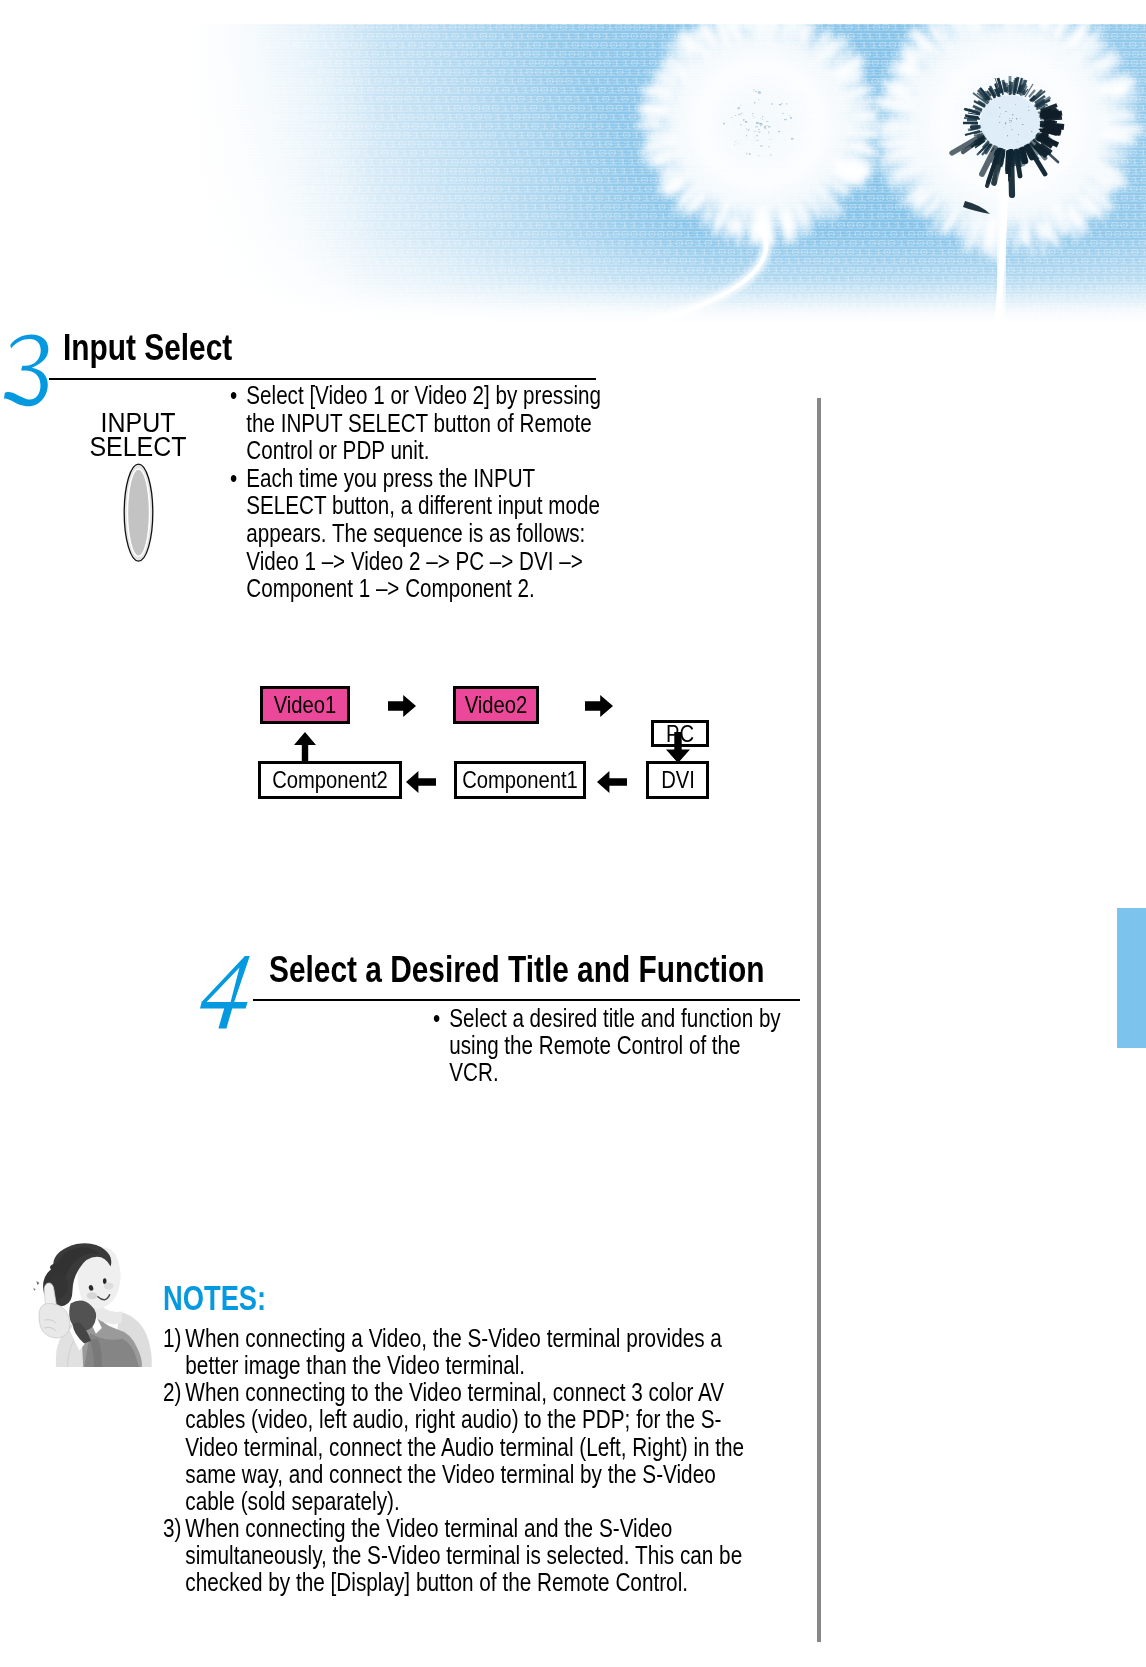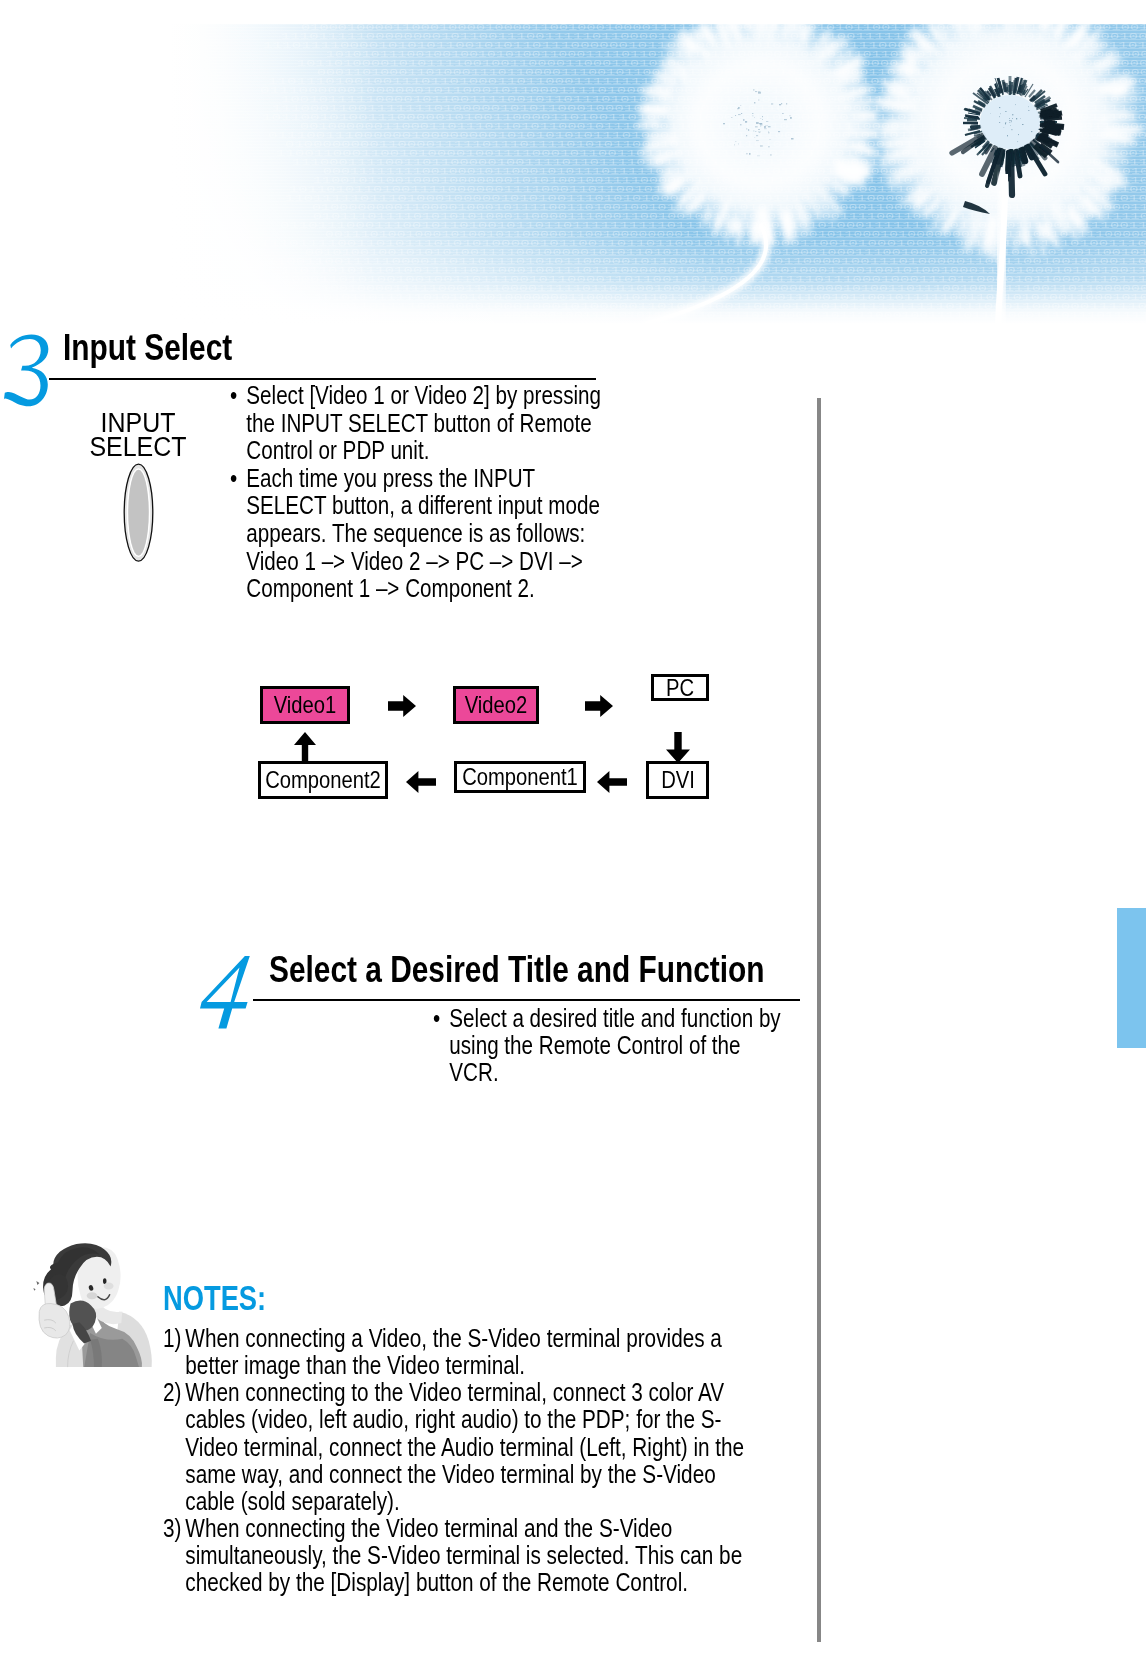--- a/index.html
+++ b/index.html
@@ -985,30 +985,30 @@
     </div>
   </div>
 
   <div>
     <div class="dbox hl" style="left:260px;top:662px;width:90px;height:38px;">
       <span class="cond" style="font-size:24px;transform:scaleX(0.842) translate(-50%,-50%);">Video1</span>
       </div>
     <div class="dbox hl" style="left:453px;top:662px;width:86px;height:38px;">
       <span class="cond" style="font-size:24px;transform:scaleX(0.842) translate(-50%,-50%);">Video2</span>
       </div>
-    <div class="dbox" style="left:651px;top:650px;width:58px;height:27px;">
+    <div class="dbox" style="left:651px;top:696px;width:58px;height:27px;">
       <span class="cond" style="font-size:24px;transform:scaleX(0.842) translate(-50%,-50%);">PC</span>
       </div>
     <div class="dbox" style="left:646px;top:737px;width:63px;height:38px;">
       <span class="cond" style="font-size:24px;transform:scaleX(0.842) translate(-50%,-50%);">DVI</span>
       </div>
-    <div class="dbox" style="left:454px;top:737px;width:132px;height:32px;">
+    <div class="dbox" style="left:454px;top:737px;width:132px;height:38px;">
       <span class="cond" style="font-size:24px;transform:scaleX(0.842) translate(-50%,-50%);">Component1</span>
       </div>
-    <div class="dbox" style="left:258px;top:737px;width:130px;height:38px;">
+    <div class="dbox" style="left:258px;top:737px;width:144px;height:38px;">
       <span class="cond" style="font-size:24px;transform:scaleX(0.842) translate(-50%,-50%);">Component2</span>
       </div>
 
     <svg style="position:absolute;left:388px;top:671px;" width="28" height="22" viewBox="0 0 28 22">
       <path d="M0 6.2H15.2V0L28 11L15.2 22V15.8H0Z" fill="#000"></path>
     </svg>
     <svg style="position:absolute;left:585px;top:671px;" width="28" height="22" viewBox="0 0 28 22">
       <path d="M0 6.2H15.2V0L28 11L15.2 22V15.8H0Z" fill="#000"></path>
     </svg>
     <svg style="position:absolute;left:666px;top:708px;" width="24" height="31" viewBox="0 0 24 31">

